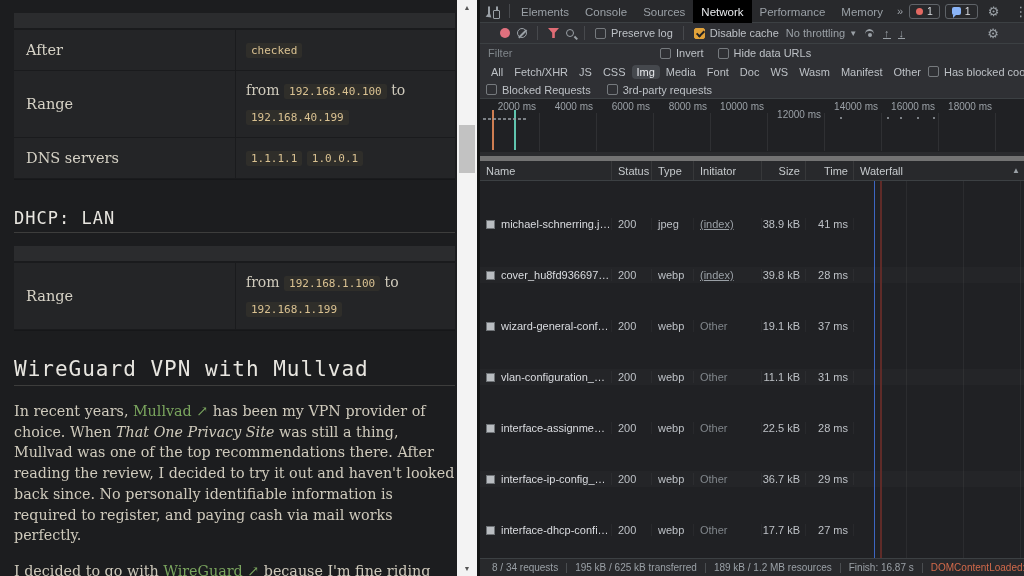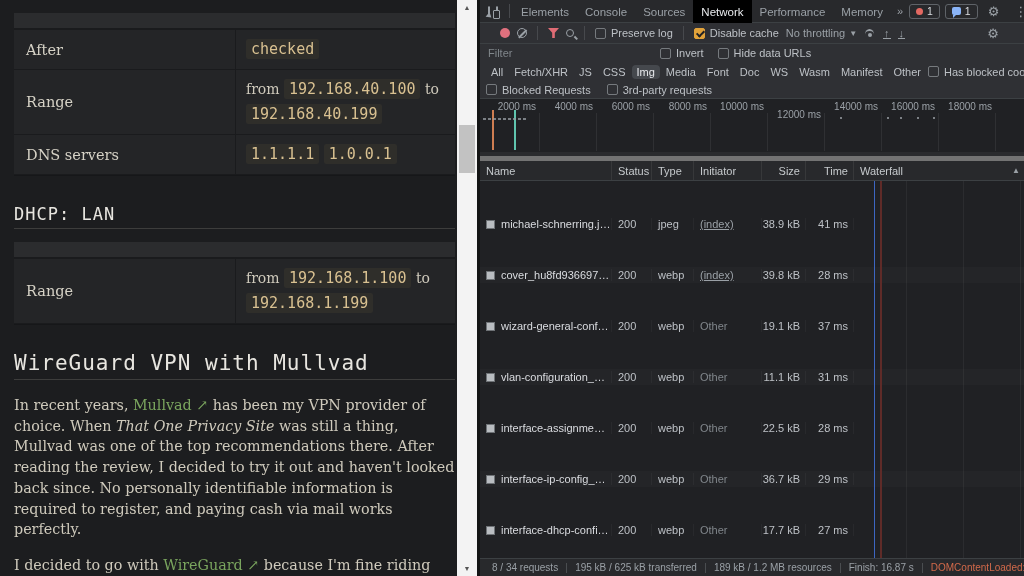--- a/index.html
+++ b/index.html
@@ -7,21 +7,21 @@
   .stage{width:1024px;height:576px;display:flex;overflow:hidden;background:#1c1d1f;position:relative;font-family:"Liberation Sans",sans-serif;}
 
   
   .page-pane{width:457px;height:576px;background:#1c1d1f;padding:0 2px 0 14px;overflow:hidden;}
   .page-inner{width:441px;}
   .cfg-table{margin-top:13px;border-bottom:1px solid #161719;}
   .cfg-head{height:17px;background:#2b2c2e;border-bottom:2px solid #1a1b1d;}
   .cfg-row{display:flex;background:#242527;border-bottom:1px solid #1a1b1d;}
   .cfg-label{width:222px;padding:9px 12px;color:#d6d2c6;font-family:"DejaVu Serif",serif;font-size:14.5px;border-right:1px solid #1a1b1d;display:flex;align-items:center;}
   .cfg-value{flex:1;padding:7px 10px;font-family:"DejaVu Serif",serif;font-size:14px;color:#cfcabc;line-height:25px;}
-  .chip{font-family:"DejaVu Sans Mono",monospace;font-size:15px;background:#2f2e2a;color:#d9c191;padding:1px 5px;border-radius:2px;white-space:nowrap;}
+  .chip{font-family:"DejaVu Sans Mono",monospace;font-size:11px;background:#2f2e2a;color:#d9c191;padding:1px 5px;border-radius:2px;white-space:nowrap;}
   h2.mono-h{font-family:"DejaVu Sans Mono",monospace;font-weight:500;font-size:17px;letter-spacing:1px;color:#e8e6e0;margin:28px 0 4px 0;}
   h1.mono-h{font-family:"DejaVu Sans Mono",monospace;font-weight:500;font-size:21px;letter-spacing:1px;color:#e8e6e0;margin:26px 0 4px 0;}
   .hr{border:none;border-top:1px solid #3d3d3c;margin:0 0 2px 0;}
   .para{font-family:"DejaVu Serif",serif;font-size:14.3px;line-height:1.45;color:#cfcabc;margin:15px 0;}
   .link{color:#7aa55e;cursor:pointer;}
 
   
   .page-scroll{width:20px;height:576px;background:#f3f3f3;position:relative;flex:none;}
   .ps-arrow{position:absolute;left:0;width:100%;height:15px;display:flex;align-items:center;justify-content:center;font-size:7px;color:#555;}
   .ps-arrow.up{top:0;} .ps-arrow.down{bottom:0;}

